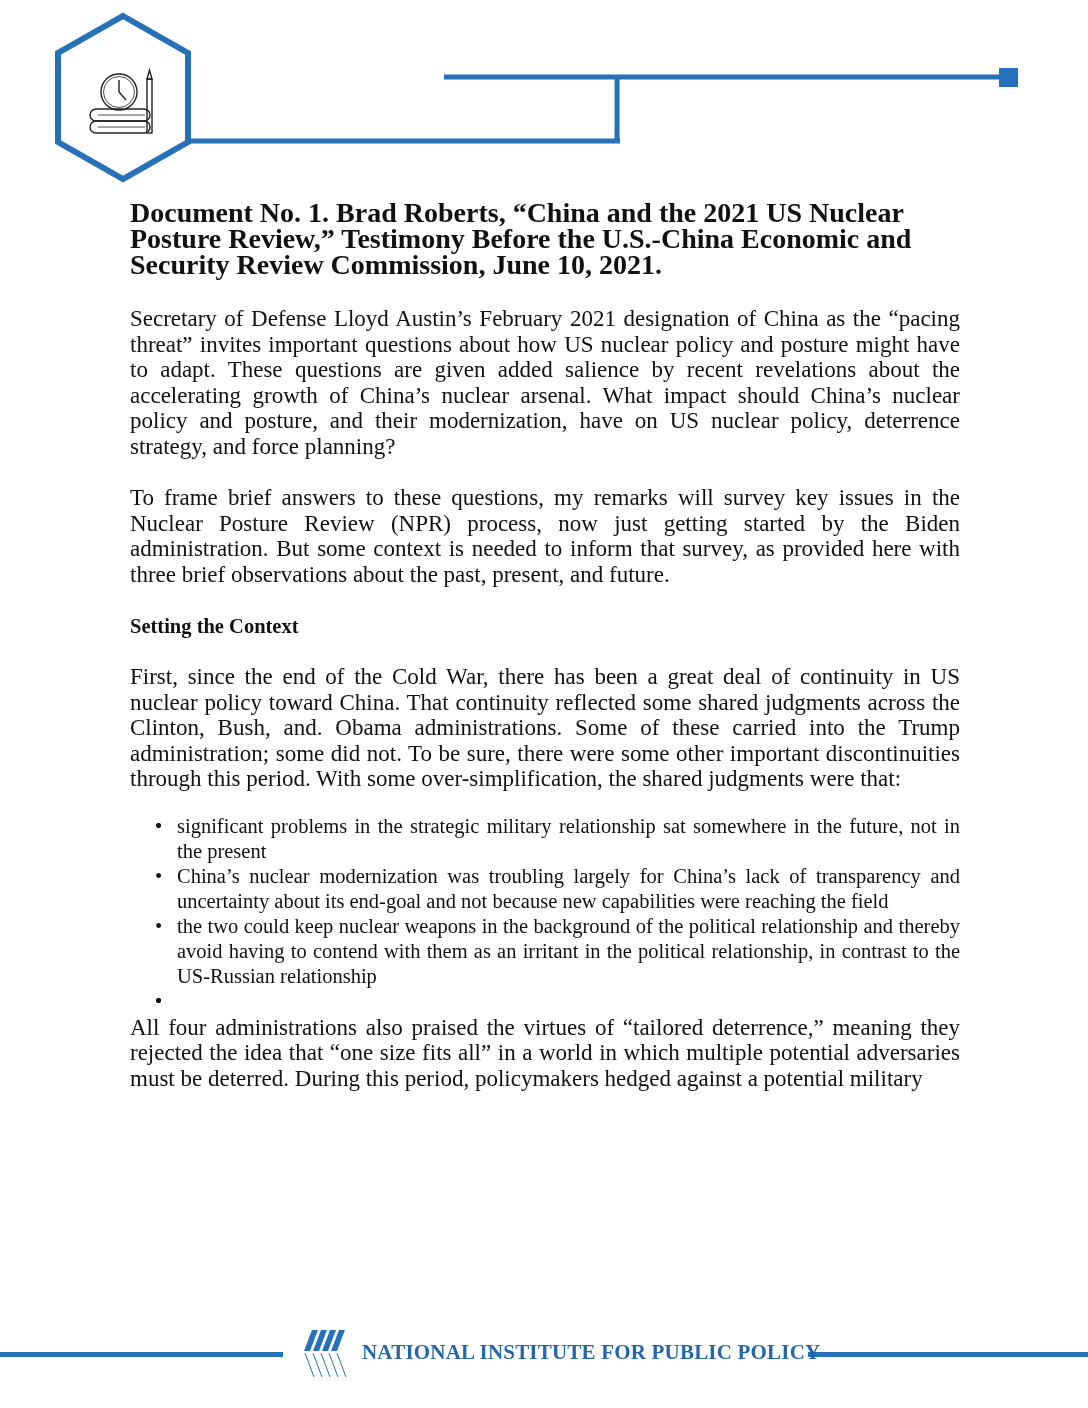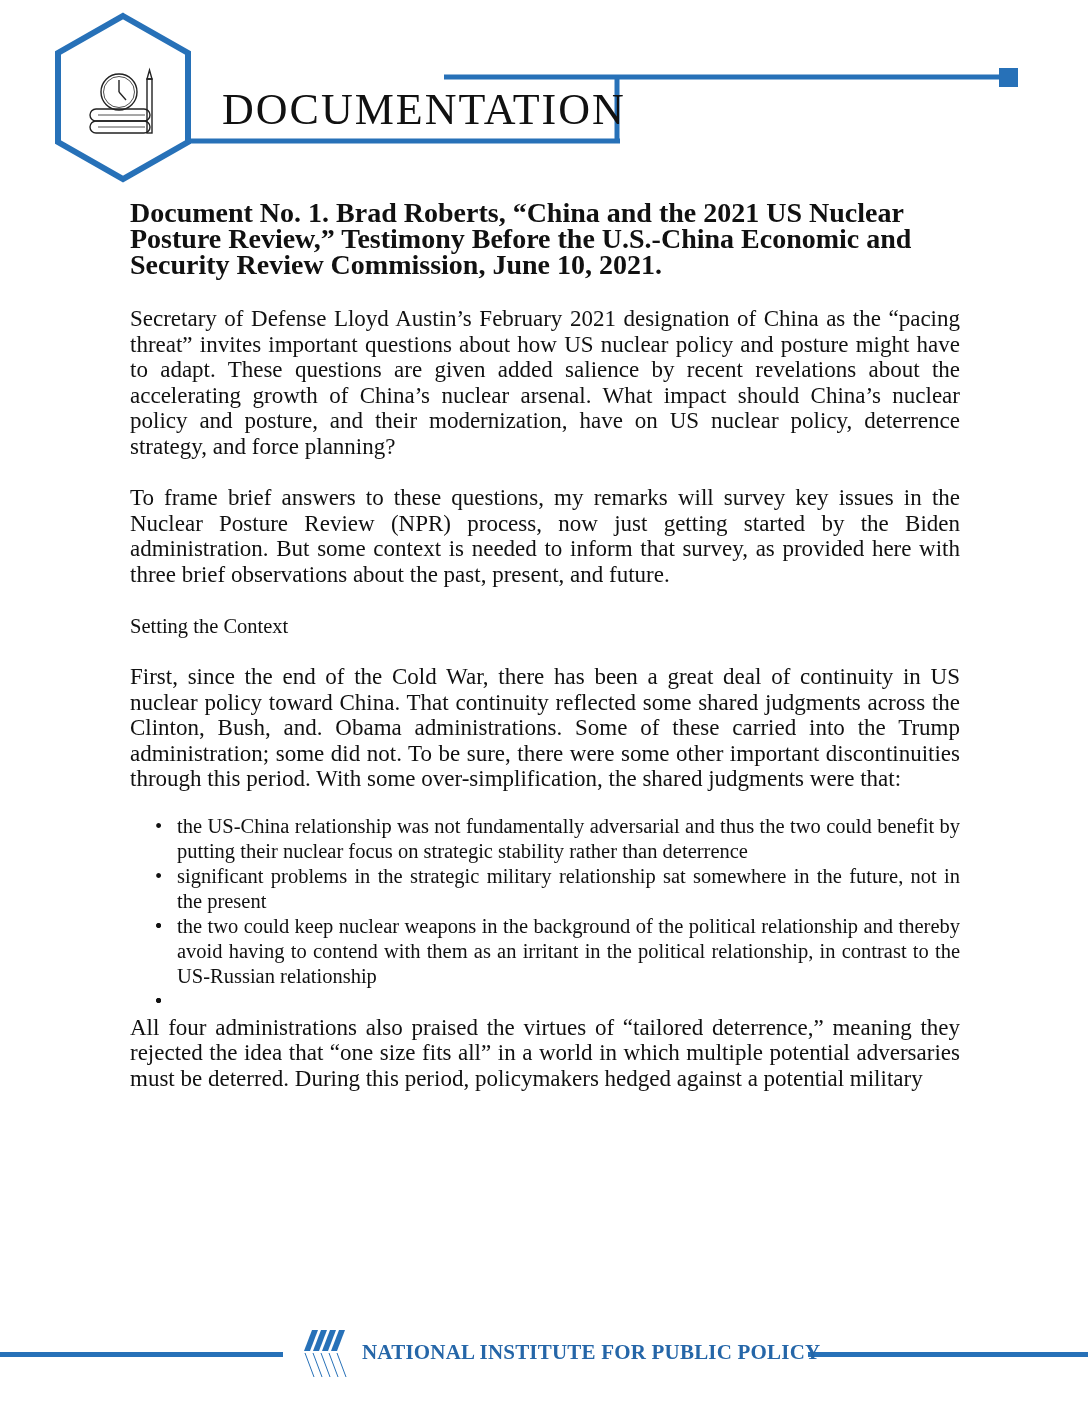--- a/index.html
+++ b/index.html
@@ -5,21 +5,21 @@
   html, body { margin: 0; padding: 0; background: #ffffff; }
   body { width: 1088px; height: 1408px; position: relative; overflow: hidden;
          font-family: "Liberation Serif", "DejaVu Serif", serif; color: #111; }
   .header { position: absolute; left: 0; top: 0; width: 1088px; height: 200px; }
   .header svg { position: absolute; left: 0; top: 0; }
   .doc-title { position: absolute; left: 222px; top: 84px; font-family: "Liberation Serif", serif;
                font-size: 44px; letter-spacing: 2px; color: #111; }
   .content { position: absolute; left: 130px; top: 200px; width: 830px; }
   .doc-heading { font-weight: bold; font-size: 28px; line-height: 26px; margin: 0 0 28px 0; }
   p.body { font-size: 23px; line-height: 25.5px; margin: 0 0 26px 0; text-align: justify; }
-  .section-heading { font-weight: normal; font-size: 20.5px; line-height: 26px; margin: 0 0 25px 0; }
+  .section-heading { font-weight: bold; font-size: 20.5px; line-height: 26px; margin: 0 0 25px 0; }
   ul.judgments { list-style: none; padding: 0; margin: 0 0 26px 0; }
   ul.judgments li { position: relative; padding-left: 47px; font-size: 20.5px; line-height: 25px;
                     text-align: justify; }
   ul.judgments li .bullet { position: absolute; left: 25px; top: 0; }
   .footer { position: absolute; left: 0; top: 1320px; width: 1088px; height: 70px; text-align: right; }
   .footer .rule { position: absolute; height: 5px; background: #2771b8; top: 32px; }
   .footer .org-name { position: absolute; left: 362px; top: 20px; font-family: "Liberation Serif", serif;
                       font-weight: bold; font-size: 21px; color: #2566a8; letter-spacing: 0.2px; }
   .footer svg { position: absolute; left: 300px; top: 5px; }
 </style>
@@ -42,33 +42,32 @@
       <line x1="119" y1="92" x2="119" y2="80"></line>
       <line x1="119" y1="92" x2="126" y2="100"></line>
       <rect x="90" y="121" width="60" height="12" rx="6"></rect>
       <rect x="90" y="109" width="60" height="12" rx="6"></rect>
       <line x1="98" y1="115" x2="145" y2="115" stroke-width="0.8"></line>
       <line x1="98" y1="127" x2="145" y2="127" stroke-width="0.8"></line>
       <rect x="147" y="79" width="5" height="54"></rect>
       <polygon points="147,79 152,79 149.5,70"></polygon>
     </g>
   </svg>
-  <div class="doc-title">DOCUMENTATION</div>
 </div>
 
 <div class="content">
   <div class="doc-heading">Document No. 1.  Brad Roberts, “China and the 2021 US Nuclear Posture Review,” Testimony Before the U.S.-China Economic and Security Review Commission, June 10, 2021.</div>
   <p class="body">Secretary of Defense Lloyd Austin’s February 2021 designation of China as the “pacing threat” invites important questions about how US nuclear policy and posture might have to adapt. These questions are given added salience by recent revelations about the accelerating growth of China’s nuclear arsenal. What impact should China’s nuclear policy and posture, and their modernization, have on US nuclear policy, deterrence strategy, and force planning?</p>
   <p class="body">To frame brief answers to these questions, my remarks will survey key issues in the Nuclear Posture Review (NPR) process, now just getting started by the Biden administration. But some context is needed to inform that survey, as provided here with three brief observations about the past, present, and future.</p>
   <div class="section-heading">Setting the Context</div>
   <p class="body" style="margin-bottom:22px">First, since the end of the Cold War, there has been a great deal of continuity in US nuclear policy toward China. That continuity reflected some shared judgments across the Clinton, Bush, and. Obama administrations. Some of these carried into the Trump administration; some did not. To be sure, there were some other important discontinuities through this period. With some over-simplification, the shared judgments were that:</p>
   <ul class="judgments">
-    <li><span class="bullet">•</span><span>the US-China relationship was not fundamentally adversarial and thus the two could benefit by putting their nuclear focus on strategic stability rather than deterrence</span></li>
+    <li><span class="bullet">•</span></li>
     <li><span class="bullet">•</span><span>significant problems in the strategic military relationship sat somewhere in the future, not in the present</span></li>
-    <li><span class="bullet">•</span></li>
+    <li><span class="bullet">•</span><span>China’s nuclear modernization was troubling largely for China’s lack of transparency and uncertainty about its end-goal and not because new capabilities were reaching the field</span></li>
     <li><span class="bullet">•</span><span>the two could keep nuclear weapons in the background of the political relationship and thereby avoid having to contend with them as an irritant in the political relationship, in contrast to the US-Russian relationship</span></li>
     <li><span class="bullet">•</span></li>
     <li><span class="bullet">•</span></li>
     <li><span class="bullet">•</span></li>
   </ul>
   <p class="body">All four administrations also praised the virtues of “tailored deterrence,” meaning they rejected the idea that “one size fits all” in a world in which multiple potential adversaries must be deterred. During this period, policymakers hedged against a potential military</p>
 </div>
 
 <div class="footer">
   <div class="rule" style="left:0; width:283px;"></div>

